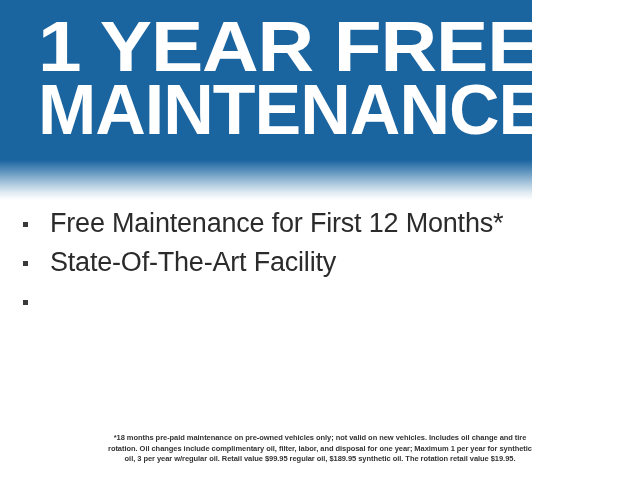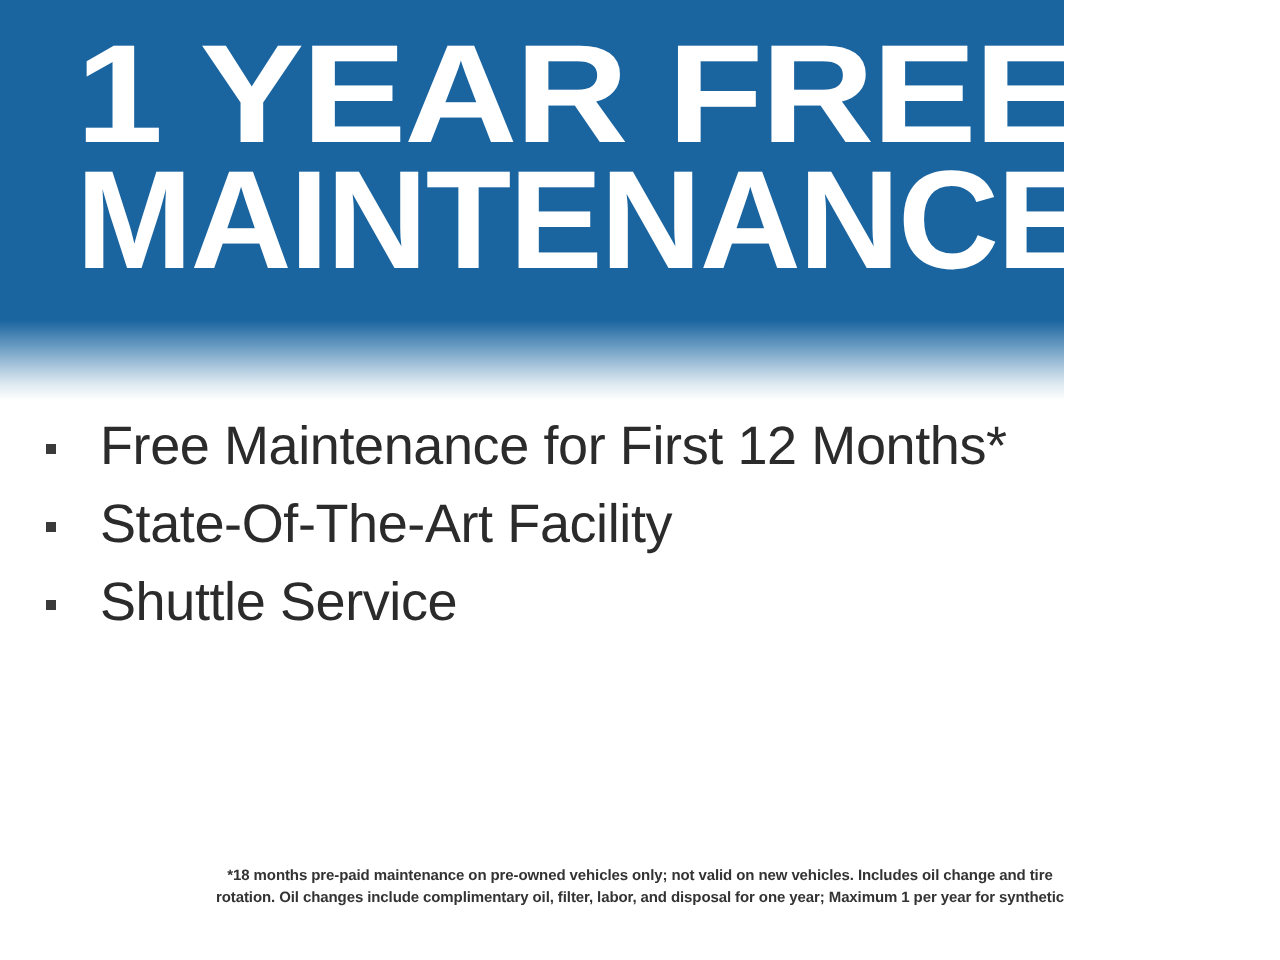--- a/index.html
+++ b/index.html
@@ -137,22 +137,22 @@
     </li>
     <li class="feature-item">
       <span class="bullet-marker"></span>
       <span>State-Of-The-Art Facility</span>
     </li>
     <li class="feature-item">
       <span class="bullet-marker"></span>
     </li>
     <li class="feature-item">
       <span class="bullet-marker"></span>
-      <span>Shuttle Service</span>
     </li>
   </ul>
 
   <div class="disclaimer">
     <span class="disclaimer-line">*18 months pre-paid maintenance on pre-owned vehicles only; not valid on new vehicles. Includes oil change and tire</span>
     <span class="disclaimer-line">rotation. Oil changes include complimentary oil, filter, labor, and disposal for one year; Maximum 1 per year for synthetic</span>
+    <span class="disclaimer-line">oil, 3 per year w/regular oil. Retail value $99.95 regular oil, $189.95 synthetic oil. The rotation retail value $19.95.</span>
   </div>
 
 </div>
 
 </body></html>

